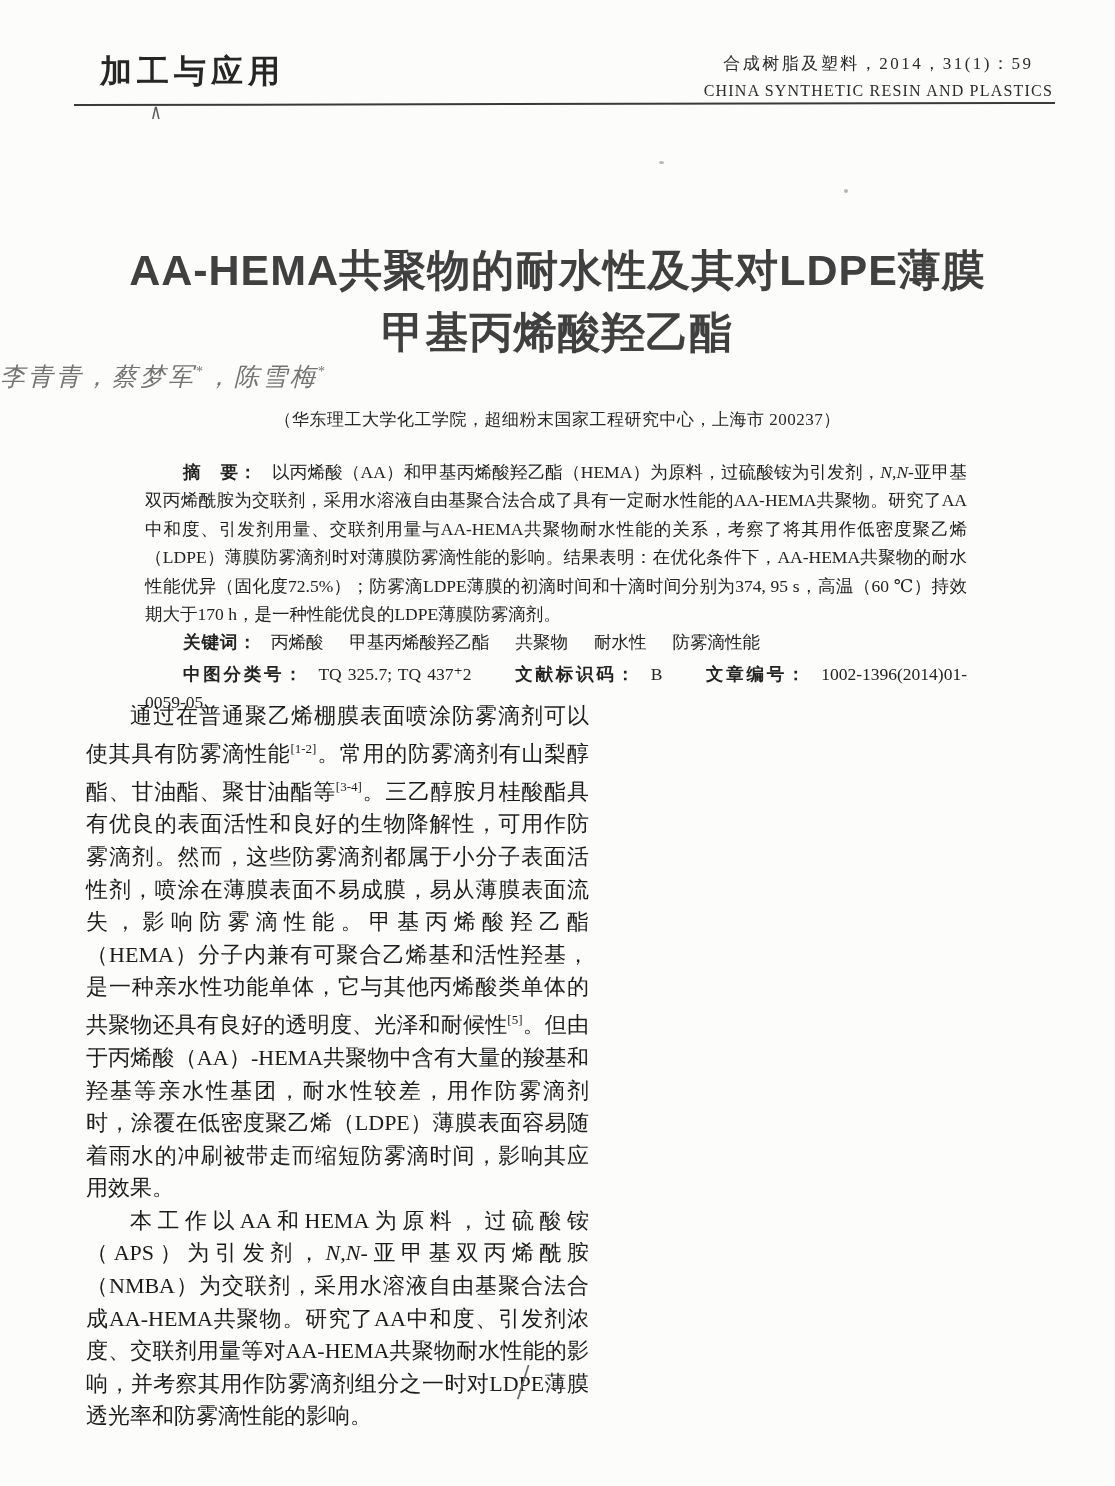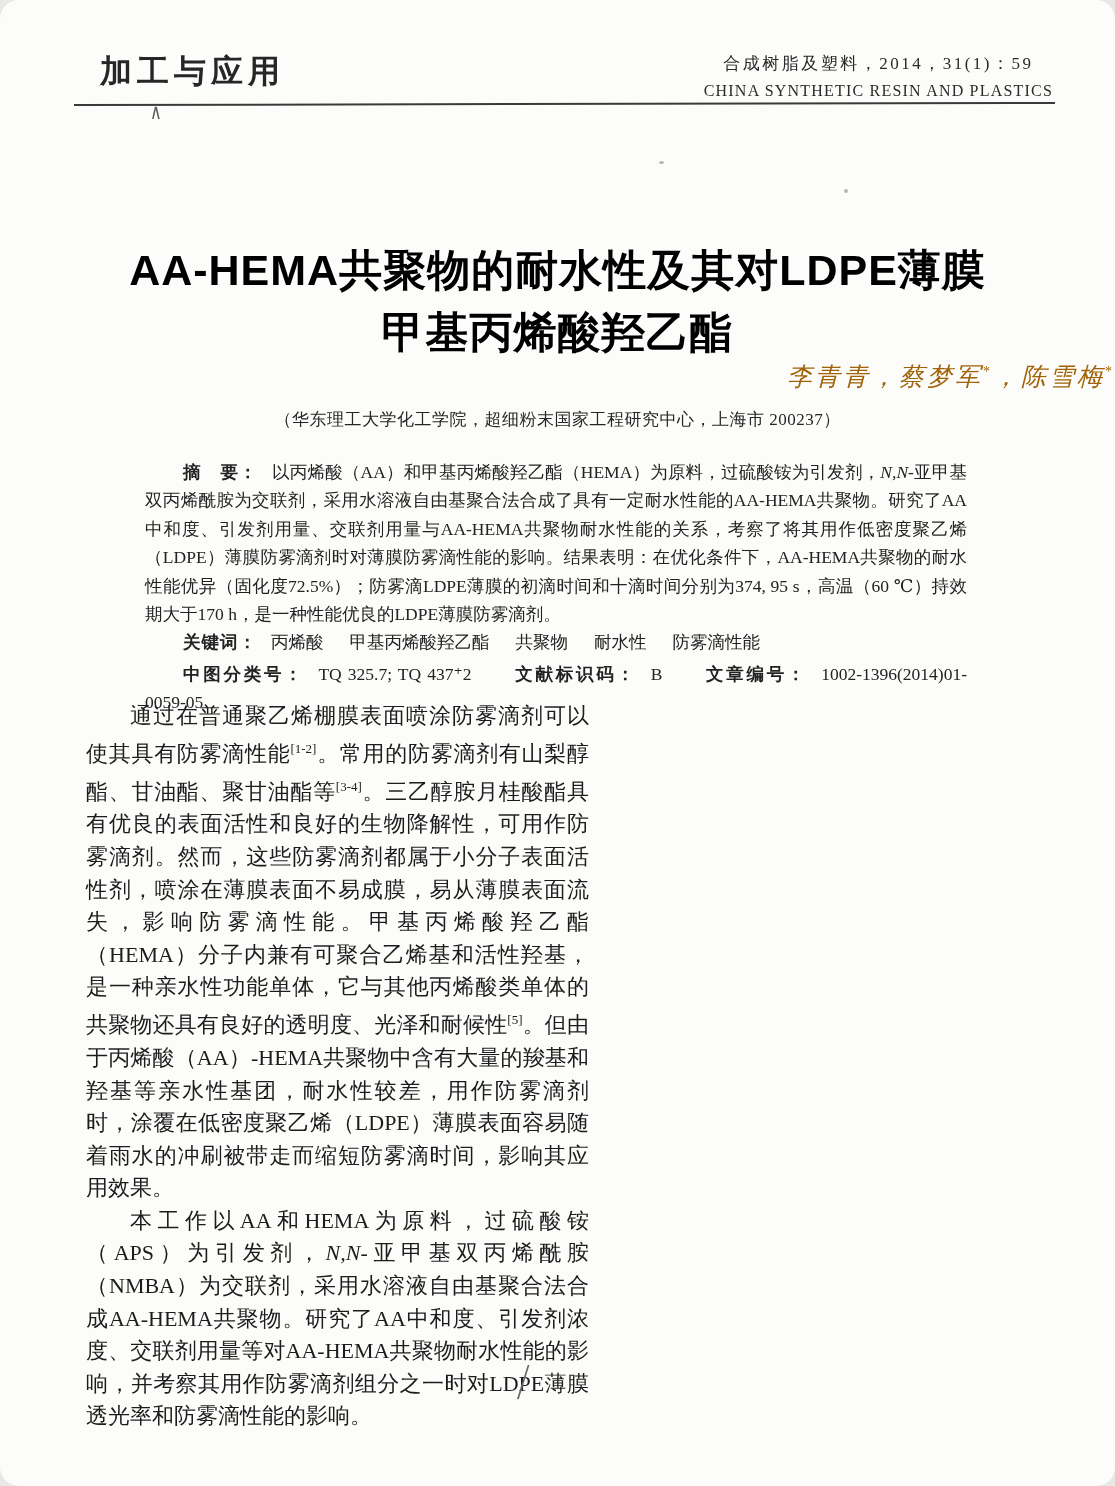--- a/index.html
+++ b/index.html
@@ -9,21 +9,20 @@
   }
   .page {
     position: relative;
     width: 1115px;
     height: 1486px;
     margin: 0 auto;
     background: #fcfcfa;
     overflow: hidden;
     color: #1f1f1f;
     font-family: "Liberation Serif", "DejaVu Serif", serif;
-    border-radius: 19px;
   }
 
   
   .section-label {
     position: absolute;
     left: 100px;
     top: 50px;
     font-size: 32px;
     font-weight: 600;
     letter-spacing: 5px;
@@ -70,32 +69,32 @@
     position: absolute;
     left: 0;
     right: 0;
     top: 210px;
     text-align: center;
     font-family: "Liberation Sans", "DejaVu Sans", sans-serif;
     font-weight: 700;
     font-size: 43px;
     line-height: 62px;
     letter-spacing: 1px;
-    color: #000000;
+    color: #404040;
   }
   .authors-line {
     position: absolute;
     left: 0;
     right: 0;
     top: 360px;
-    text-align: right;
+    text-align: left;
     font-size: 25px;
     font-style: italic;
     letter-spacing: 3px;
-    color: #a16207;
+    color: #737373;
   }
   .authors-line sup {
     font-size: 14px;
     font-style: normal;
   }
   .affiliation-line {
     position: absolute;
     left: 0;
     right: 0;
     top: 408px;

